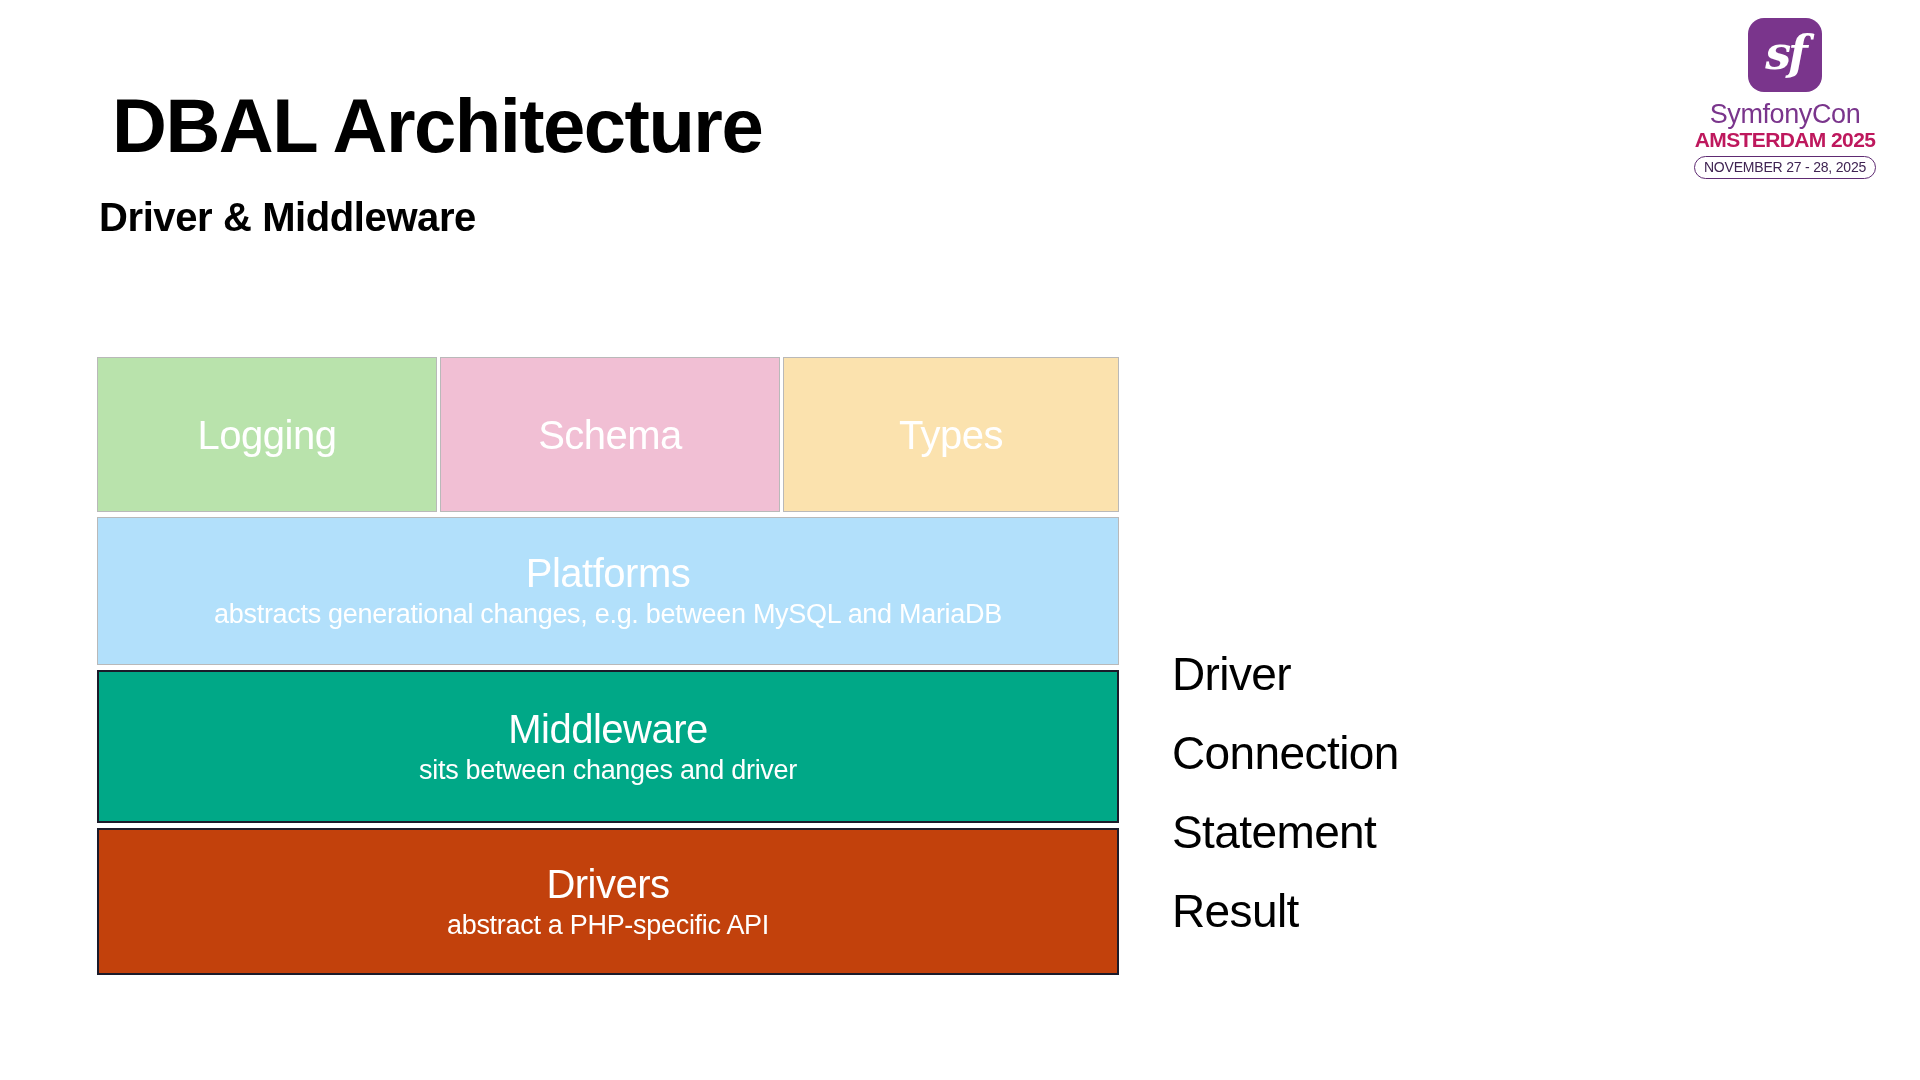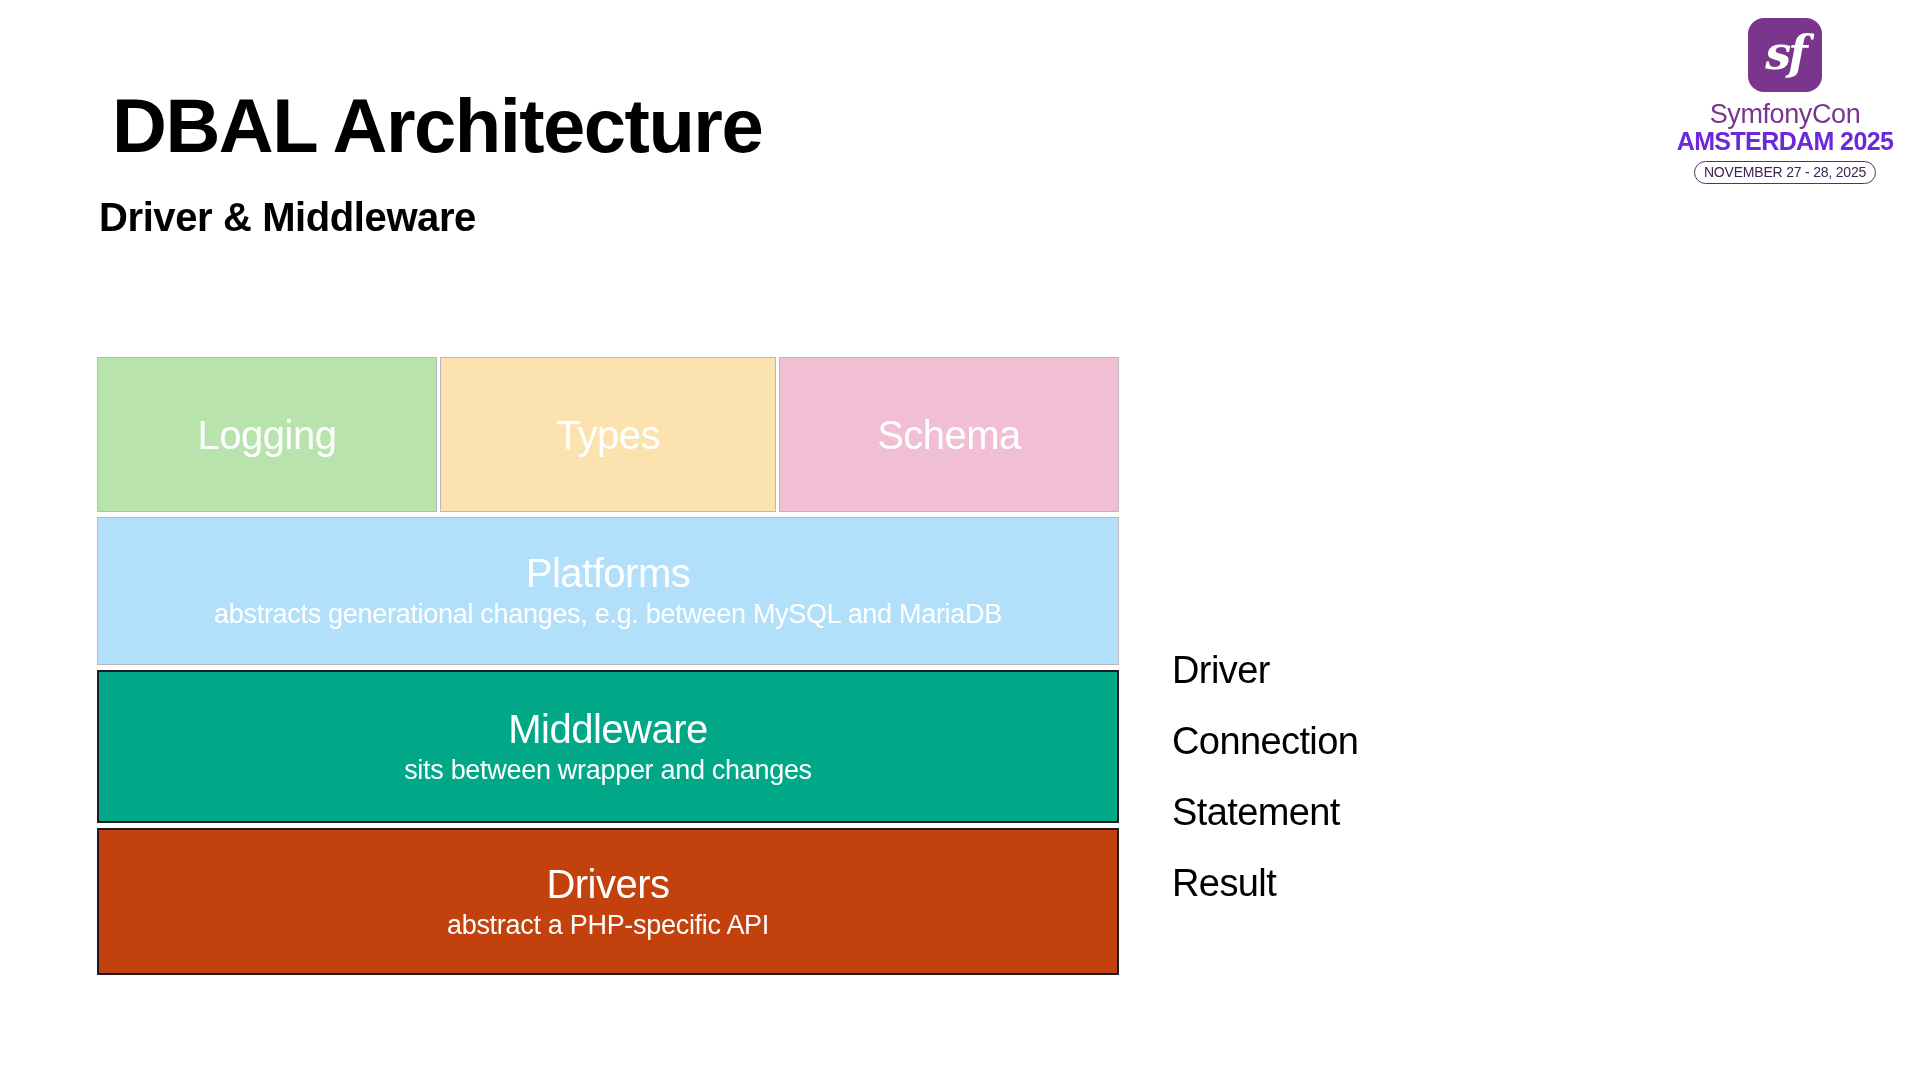--- a/index.html
+++ b/index.html
@@ -73,22 +73,22 @@
   }
   .logo-word {
     margin-top: 8px;
     color: #7A358C;
     font-size: 27px;
     line-height: 1.05;
     letter-spacing: -0.4px;
     white-space: nowrap;
   }
   .logo-city {
-    color: #6d28d9;
-    font-size: 25px;
+    color: #be185d;
+    font-size: 21px;
     font-weight: bold;
     line-height: 1.1;
     letter-spacing: -0.6px;
     white-space: nowrap;
   }
   .logo-dates {
     margin-top: 5px;
     border: 1.5px solid #5E2A72;
     border-radius: 12px;
     padding: 2px 9px 3px;
@@ -170,21 +170,21 @@
 
   
   .api-list {
     position: absolute;
     left: 1172px;
     top: 651px;
     display: flex;
     flex-direction: column;
   }
   .api-item {
-    font-size: 38px;
+    font-size: 46px;
     line-height: 1;
     letter-spacing: -0.6px;
     color: #000000;
     margin-bottom: 33px;
     white-space: nowrap;
   }
   .api-item:last-child { margin-bottom: 0; }
 </style>
 </head>
 <body>
@@ -200,36 +200,36 @@
   <div class="logo-city">AMSTERDAM 2025</div>
   <div class="logo-dates">NOVEMBER 27 - 28, 2025</div>
 </div>
 
 <div class="diagram">
 
   <div class="band-row">
     <div class="band cell-logging">
       <div class="band-title">Logging</div>
     </div>
+    <div class="band cell-schema">
+      <div class="band-title">Schema</div>
+    </div>
     <div class="band cell-types">
       <div class="band-title">Types</div>
     </div>
-    <div class="band cell-schema">
-      <div class="band-title">Schema</div>
-    </div>
   </div>
 
   <div class="band band-platforms">
     <div class="band-title">Platforms</div>
     <div class="band-sub">abstracts generational changes, e.g. between MySQL and MariaDB</div>
   </div>
 
   <div class="band band-middleware">
     <div class="band-title">Middleware</div>
-    <div class="band-sub">sits between wrapper and changes</div>
+    <div class="band-sub">sits between changes and driver</div>
   </div>
 
   <div class="band band-drivers">
     <div class="band-title">Drivers</div>
     <div class="band-sub">abstract a PHP-specific API</div>
   </div>
 
 </div>
 
 <div class="api-list">

